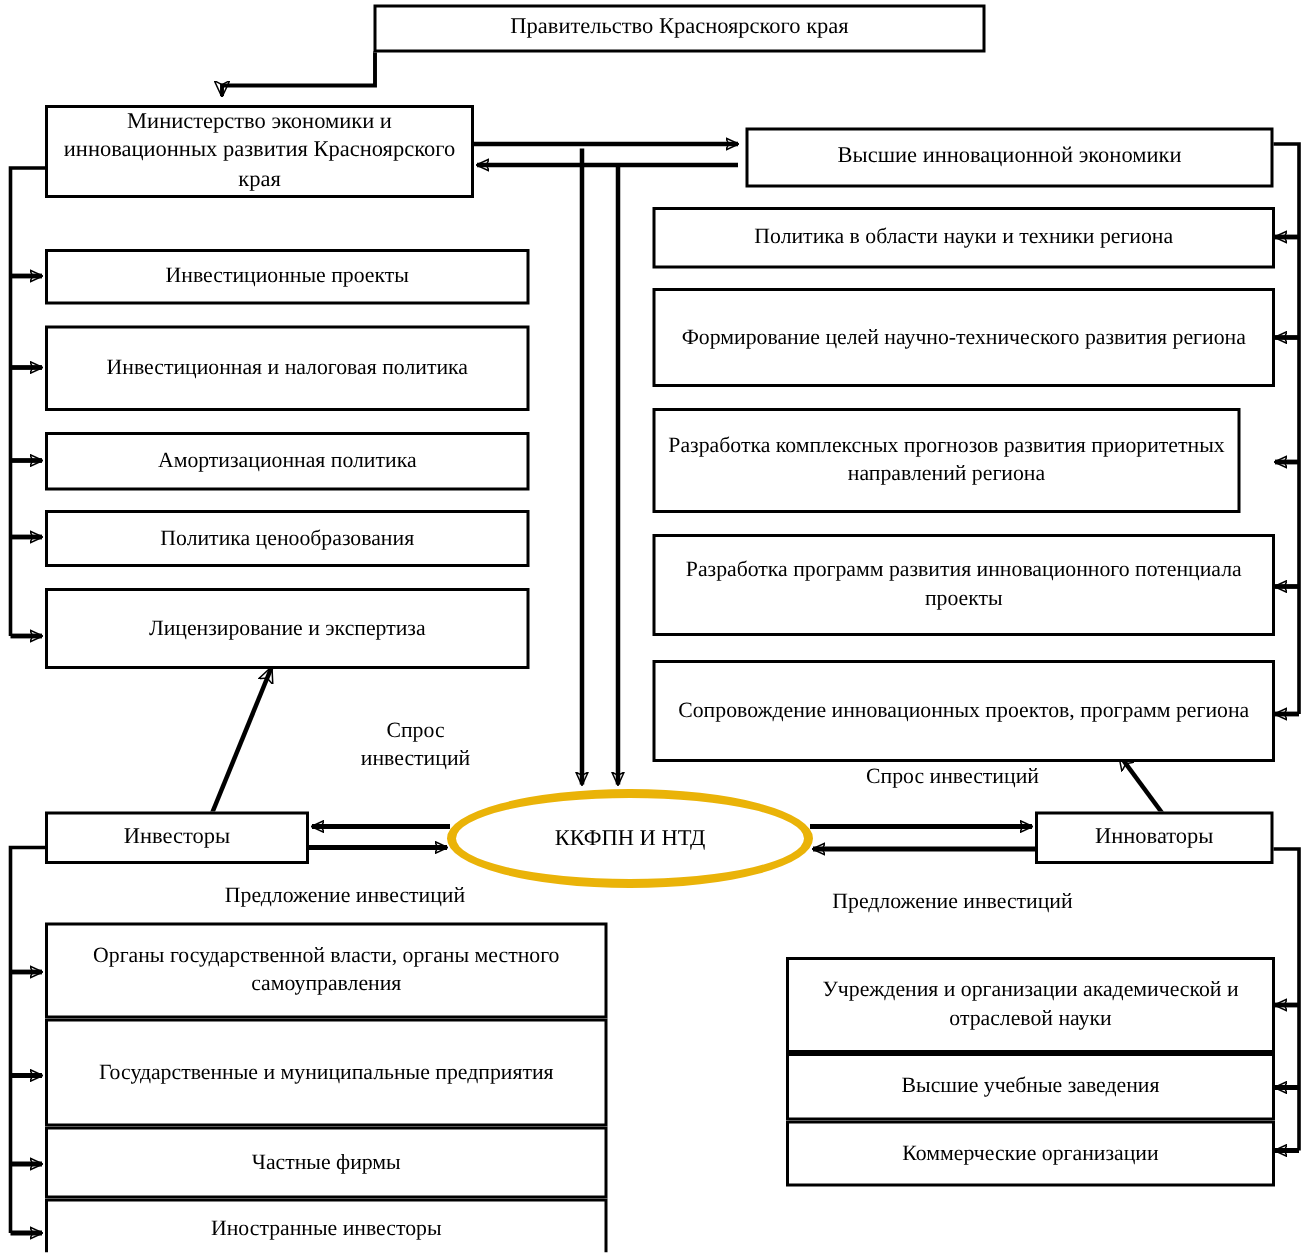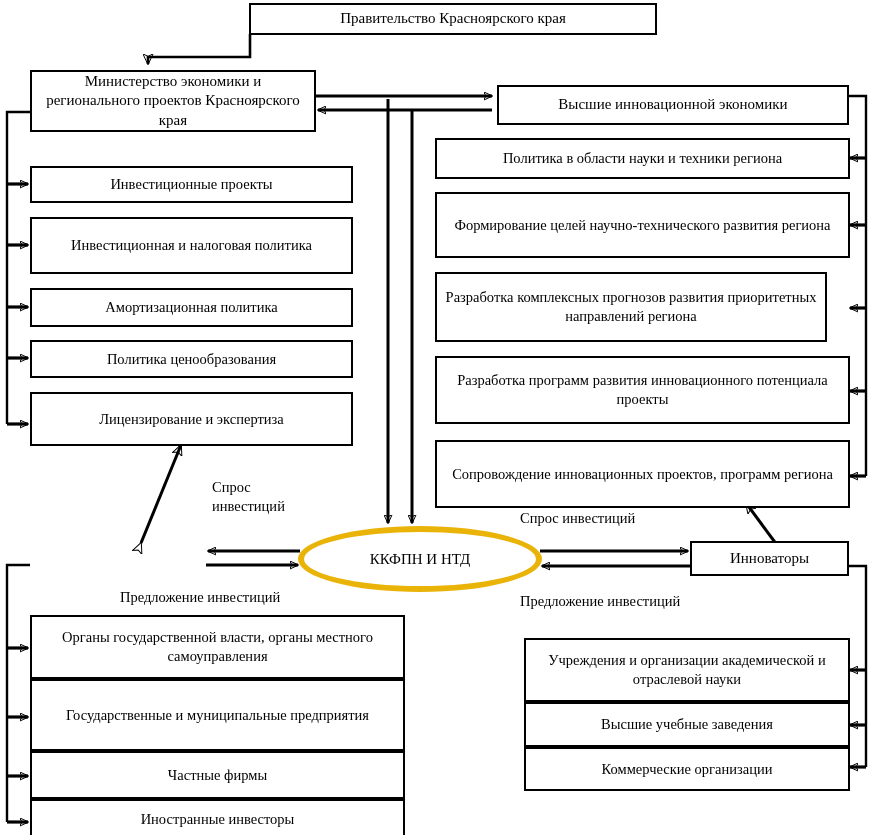--- a/index.html
+++ b/index.html
@@ -40,20 +40,21 @@
     background: #ffffff;
     display: flex;
     align-items: center;
     justify-content: center;
     text-align: center;
     font-size: 15px;
     z-index: 4;
   }
   .caption {
     position: absolute;
+    text-align: center;
     font-size: 14.5px;
     line-height: 1.3;
     z-index: 5;
     background: transparent;
   }
   svg.wires {
     position: absolute;
     left: 0;
     top: 0;
     width: 874px;
@@ -152,21 +153,21 @@
       <path d="M866,725 L850,725" stroke-width="3.2" marker-end="url(#ah)"></path>
       <path d="M866,767 L850,767" stroke-width="3.2" marker-end="url(#ah)"></path>
     </g>
   </svg>
 
   <div class="node big" style="left:249px; top:3px; width:408px; height:32px;">
     <span>Правительство Красноярского края</span>
   </div>
 
   <div class="node big" style="left:30px; top:70px; width:286px; height:62px;">
-    <span>Министерство экономики и регионального проектов Красноярского края</span>
+    <span>Министерство экономики и инновационных развития Красноярского края</span>
   </div>
 
   <div class="node" style="left:30px; top:166px; width:323px; height:37px;">
     <span>Инвестиционные проекты</span>
   </div>
   <div class="node" style="left:30px; top:217px; width:323px; height:57px;">
     <span>Инвестиционная и налоговая политика</span>
   </div>
   <div class="node" style="left:30px; top:288px; width:323px; height:39px;">
     <span>Амортизационная политика</span>
@@ -195,20 +196,23 @@
     <span>Разработка программ развития инновационного потенциала проекты</span>
   </div>
   <div class="node" style="left:435px; top:440px; width:415px; height:68px;">
     <span>Сопровождение инновационных проектов, программ региона</span>
   </div>
 
   <div class="ellipse-node" style="left:298px; top:526px; width:244px; height:66px;">
     <span>ККФПН И НТД</span>
   </div>
 
+  <div class="node big" style="left:30px; top:541px; width:176px; height:35px;">
+    <span>Инвесторы</span>
+  </div>
 
   <div class="node big" style="left:690px; top:541px; width:159px; height:35px;">
     <span>Инноваторы</span>
   </div>
 
   <div class="caption" style="left:212px; top:478px; width:130px; white-space:pre-line;">Спрос
 инвестиций</div>
   <div class="caption" style="left:120px; top:588px; width:220px;">Предложение инвестиций</div>
   <div class="caption" style="left:520px; top:509px; width:230px;">Спрос инвестиций</div>
   <div class="caption" style="left:520px; top:592px; width:230px;">Предложение инвестиций</div>

